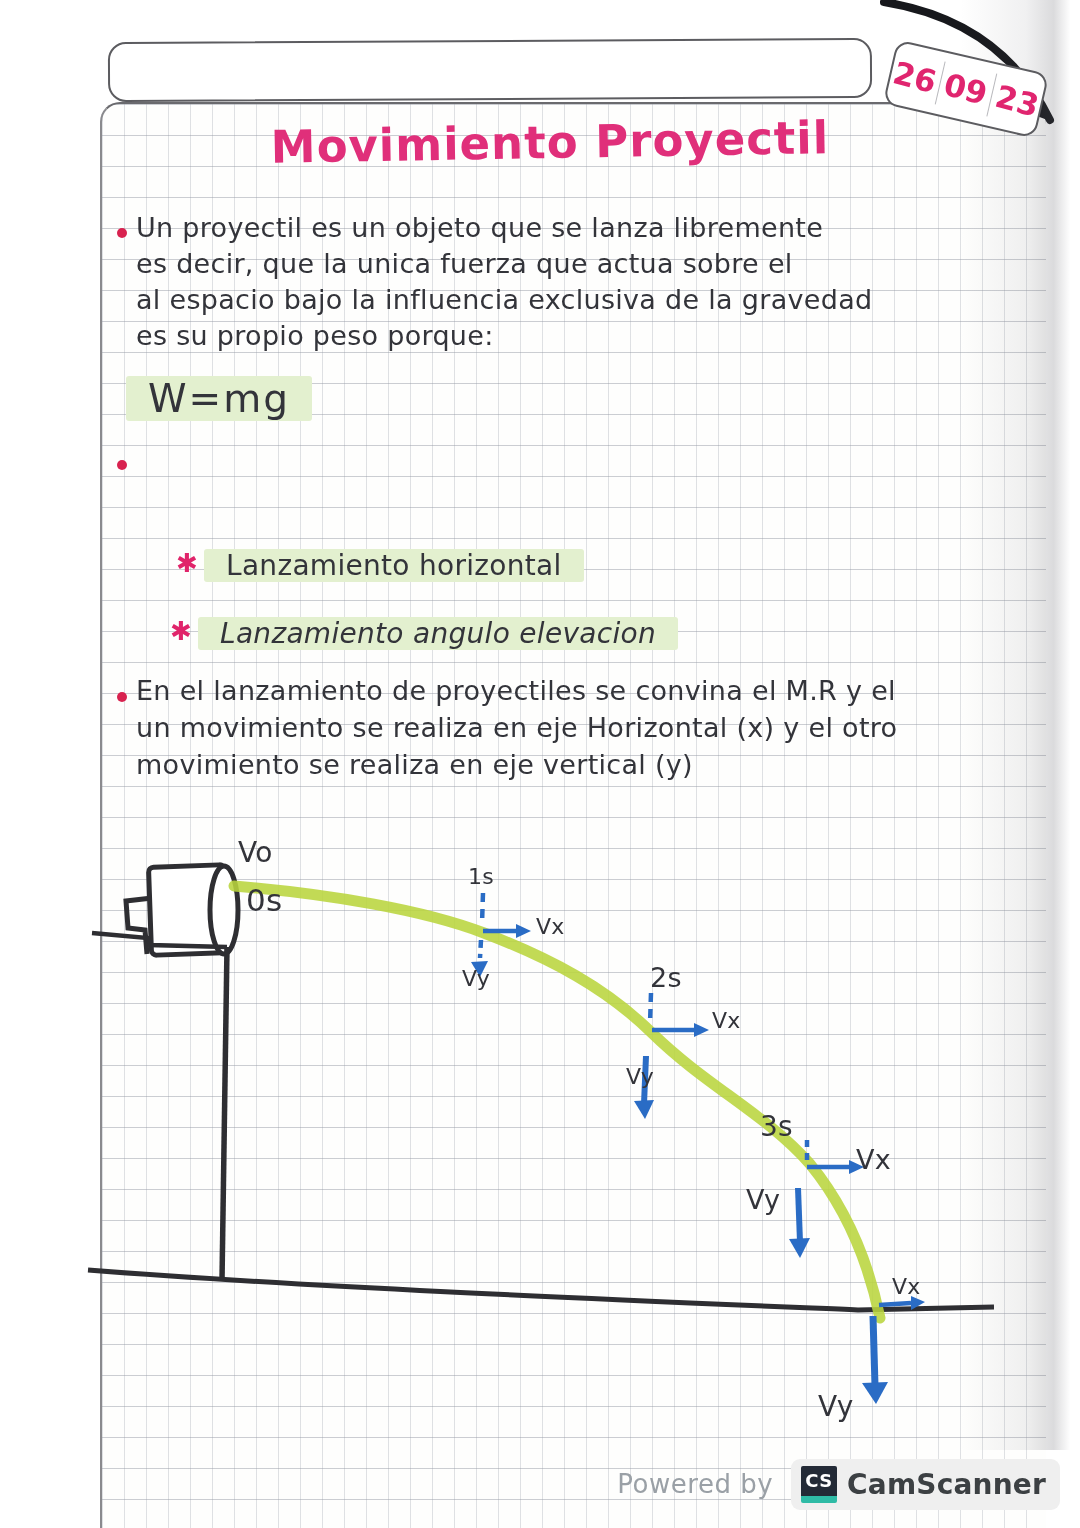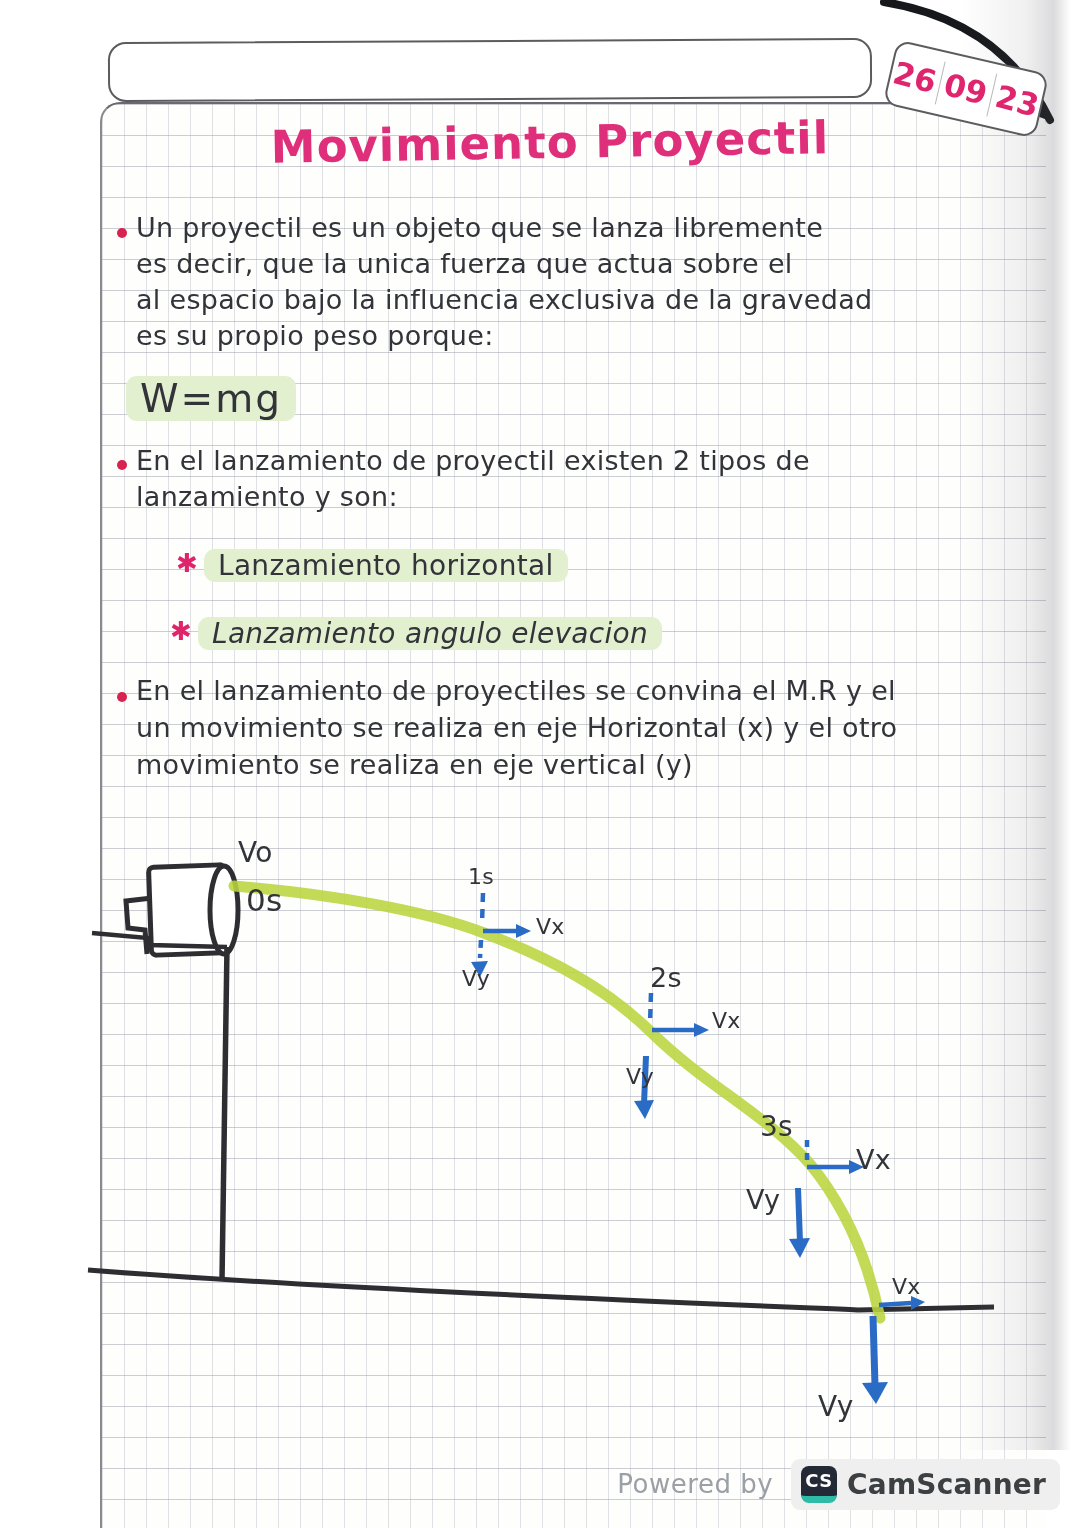--- a/index.html
+++ b/index.html
@@ -44,21 +44,21 @@
   #note-title{
     position:absolute;left:270px;top:116px;width:560px;text-align:center;z-index:6;
     color:#e02f7a;font-size:45px;font-weight:bold;transform:rotate(-1deg);
     letter-spacing:1px;
   }
   .para{position:absolute;z-index:6;font-size:27px;line-height:36px;}
   .bullet-dot{
     position:absolute;width:10px;height:10px;border-radius:50%;
     background:#d8224f;z-index:6;
   }
-  .hl{background:#e3f0cf;padding:0 14px;border-radius:11px;}
+  .hl{background:#e3f0cf;padding:0 22px;border-radius:3px;}
   #formula{
     position:absolute;left:126px;top:376px;z-index:6;
     font-size:39px;letter-spacing:2px;
   }
   .star{
     position:absolute;z-index:6;color:#e0246a;font-size:26px;font-weight:bold;
   }
   .list-label{position:absolute;z-index:6;font-size:28px;}
   
   .dlabel{position:absolute;z-index:7;font-size:22px;}
@@ -66,21 +66,21 @@
   #footer{
     position:absolute;left:0;top:1454px;width:1080px;height:60px;z-index:10;
     display:flex;align-items:center;justify-content:flex-end;padding-right:20px;box-sizing:border-box;gap:18px;
   }
   #powered-by{color:#9aa0a6;font-size:26px;letter-spacing:.5px;}
   #cs-pill{
     display:flex;align-items:center;gap:10px;background:#efefef;border-radius:9px;
     padding:7px 14px 7px 10px;
   }
   #cs-logo{
-    width:36px;height:30px;background:#232a36;border-radius:8px;
+    width:36px;height:30px;background:#232a36;border-radius:2px;
     border-bottom:7px solid #2fbba6;display:flex;align-items:center;justify-content:center;
     color:#ffffff;font-weight:bold;font-size:18px;letter-spacing:.5px;
   }
   #cs-brand{color:#3c4043;font-size:28px;font-weight:bold;letter-spacing:.2px;}
   svg{position:absolute;left:0;top:0;z-index:5;pointer-events:none;}
 </style>
 </head>
 <body>
 
 <div id="page">
@@ -151,24 +151,20 @@
     <div>es decir, que la unica fuerza que actua sobre el</div>
     <div>al espacio bajo la influencia exclusiva de la gravedad</div>
     <div>es su propio peso porque:</div>
   </div>
 
   <div id="formula" class="ink hand">
     <span class="hl">W=mg</span>
   </div>
 
   <span class="bullet-dot" style="left:117px;top:460px;"></span>
-  <div class="para ink hand" style="left:136px;top:443px;width:880px;">
-    <div>En el lanzamiento de proyectil existen 2 tipos de</div>
-    <div>lanzamiento y son:</div>
-  </div>
 
   <span class="star" style="left:176px;top:548px;">✱</span>
   <span class="list-label ink hand" style="left:204px;top:549px;">
     <span class="hl">Lanzamiento horizontal</span>
   </span>
 
   <span class="star" style="left:170px;top:616px;">✱</span>
   <span class="list-label ink hand" style="left:198px;top:617px;font-style:italic;">
     <span class="hl">Lanzamiento angulo elevacion</span>
   </span>

